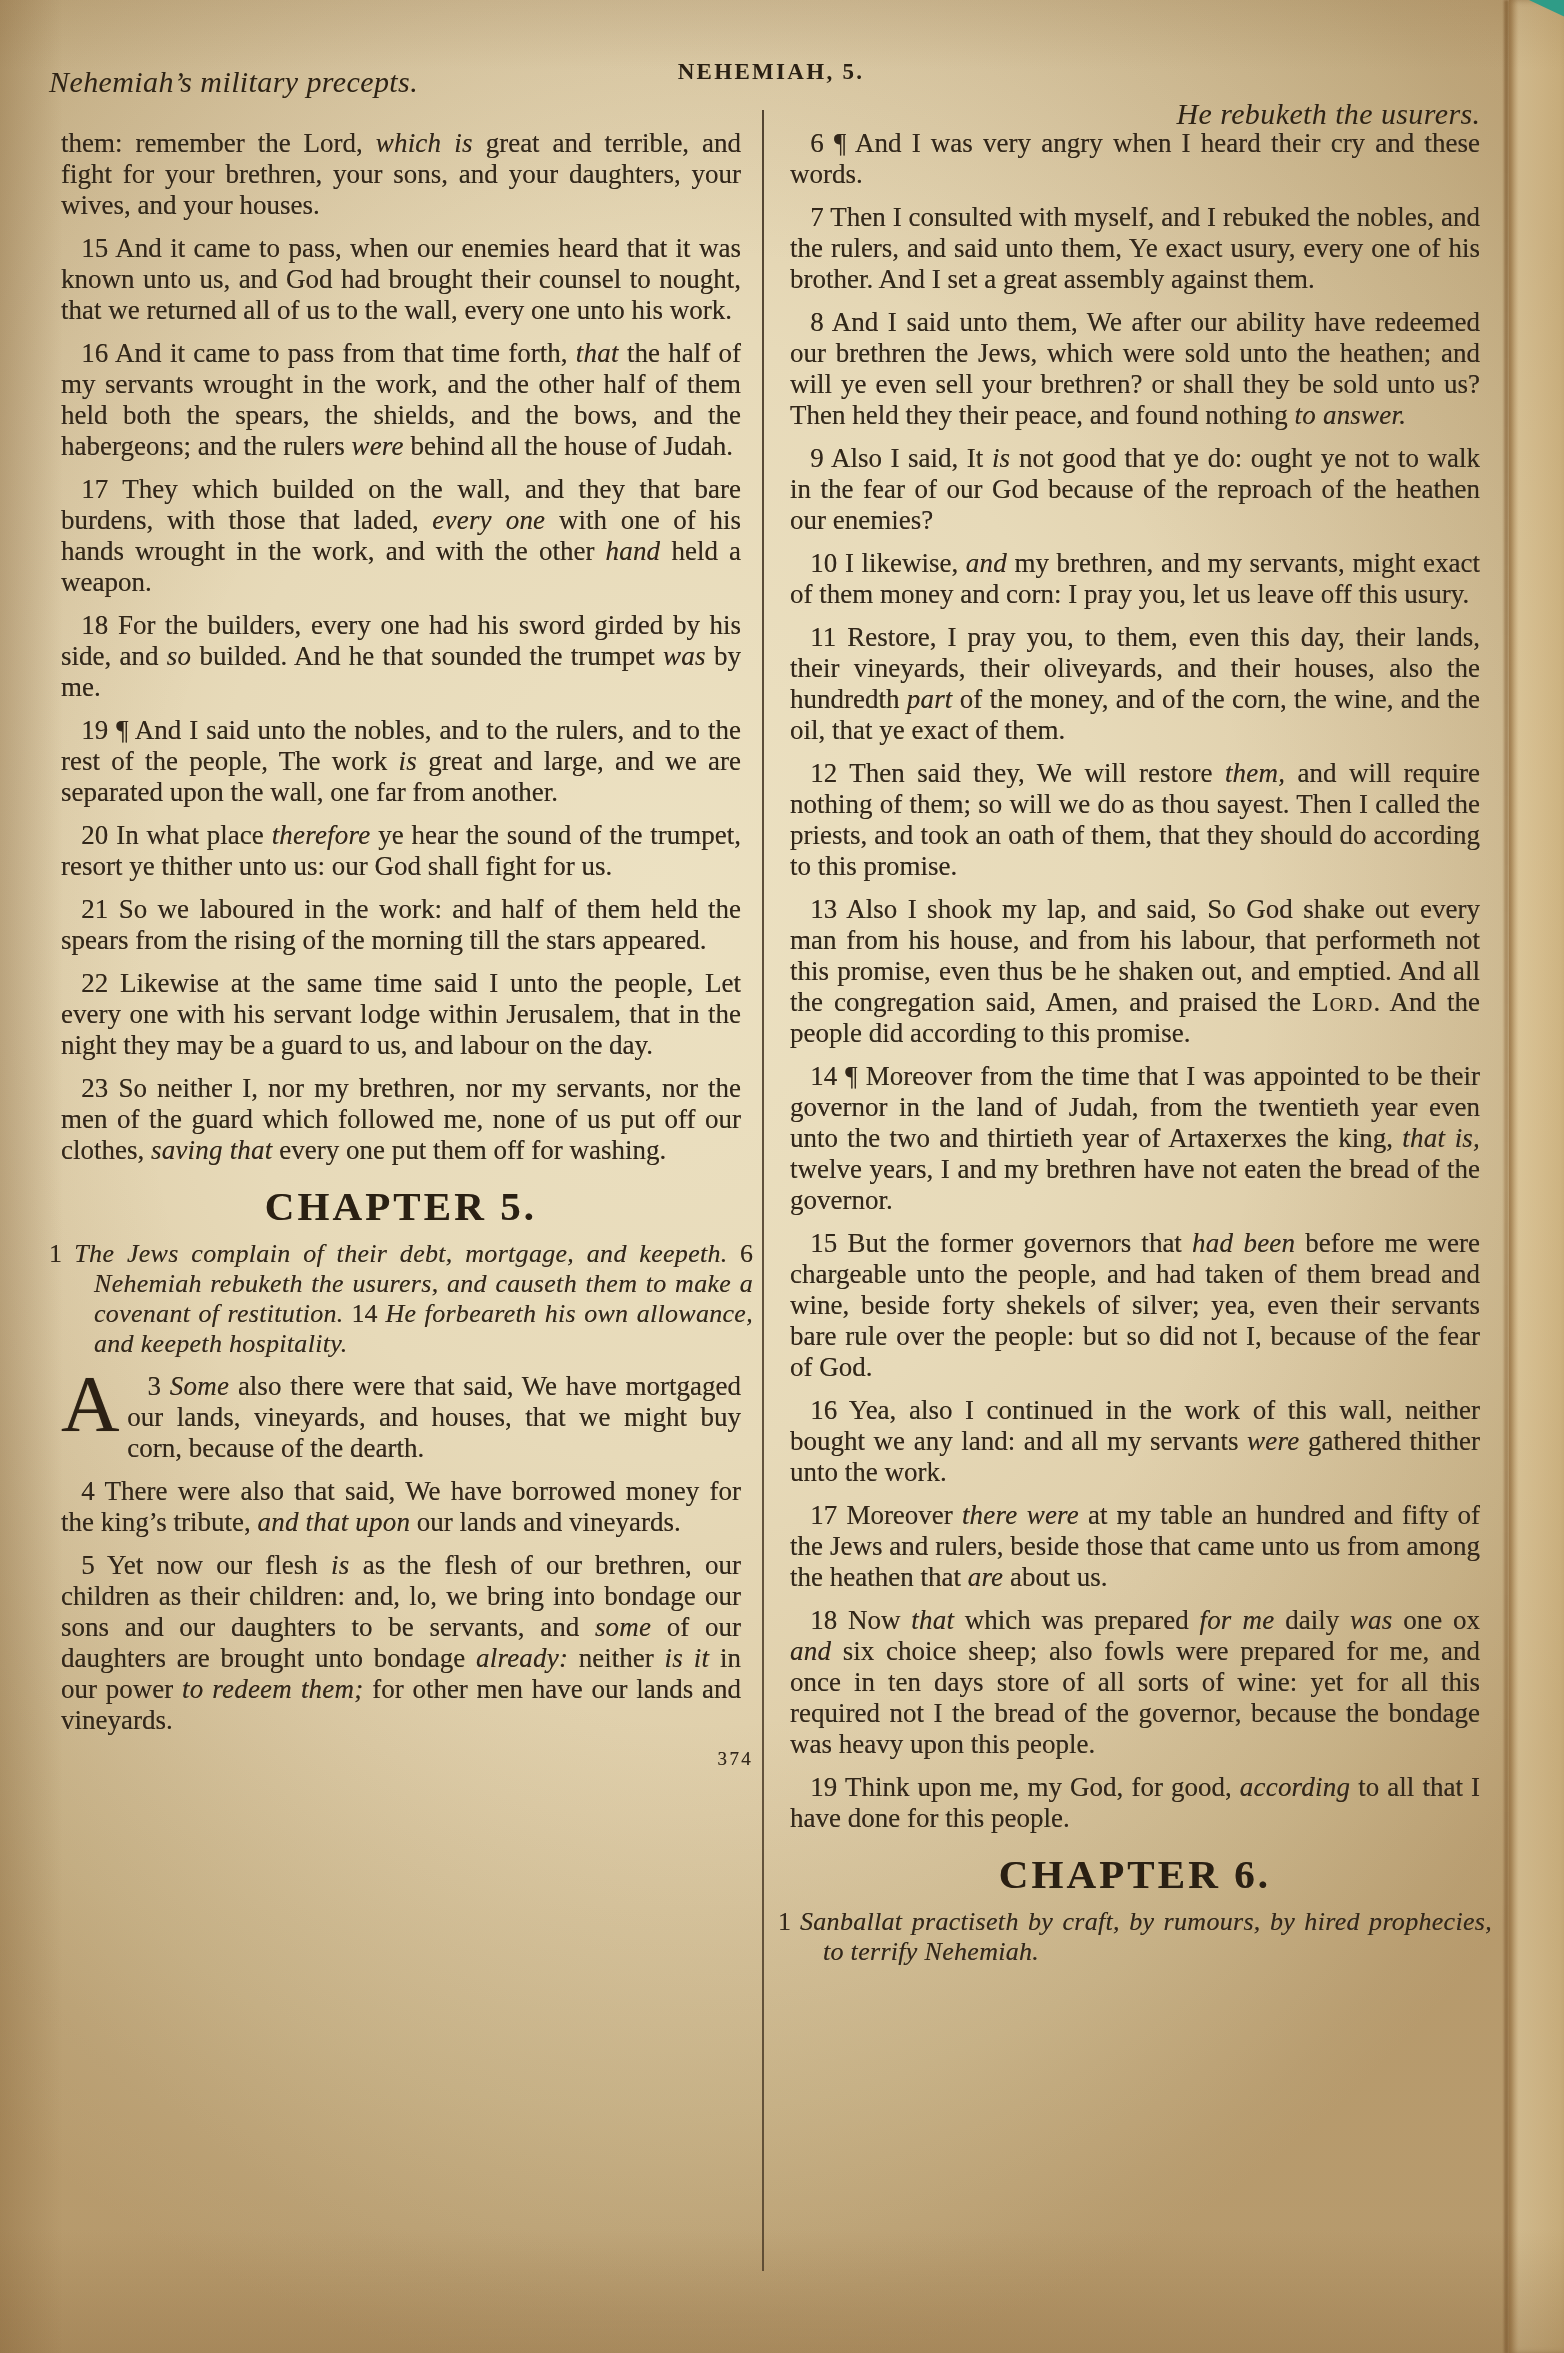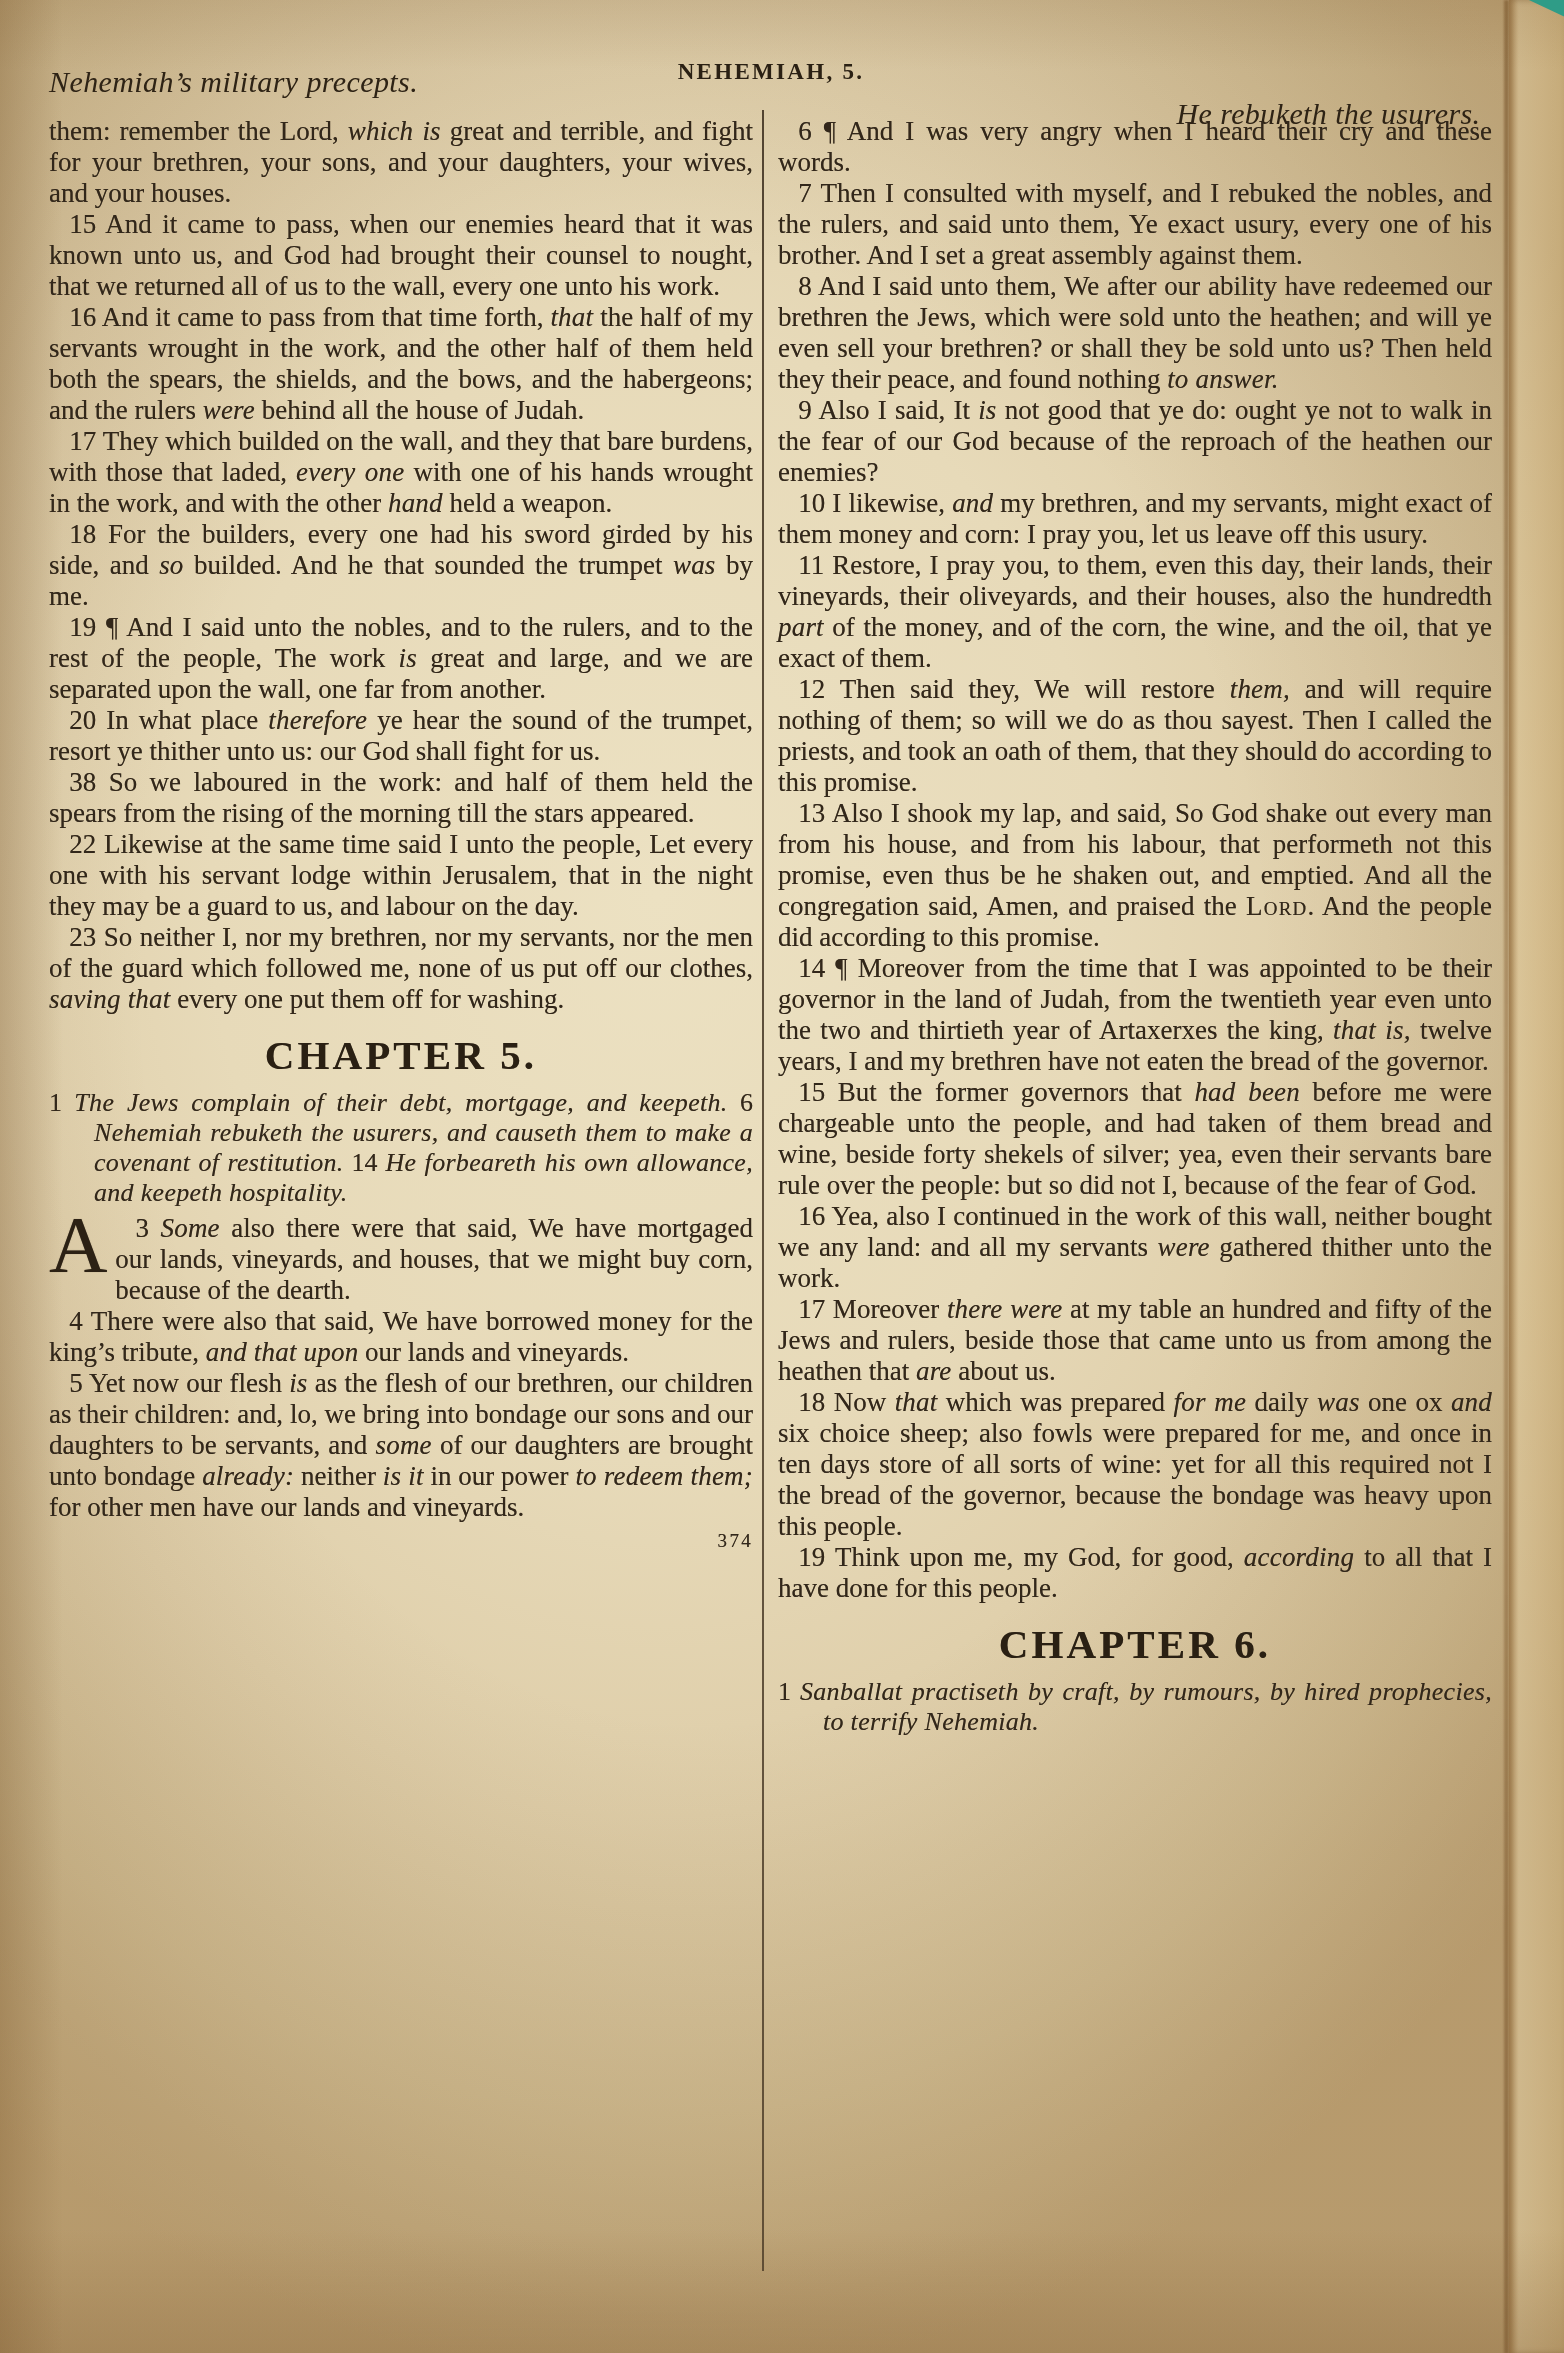--- a/index.html
+++ b/index.html
@@ -62,21 +62,21 @@
     text-rendering: optimizeLegibility;
   }
   .col-left  { left: 49px;  width: 704px; }
   .col-right { left: 778px; width: 714px; }
   .column-rule {
     position: absolute; left: 762px; top: 110px; width: 1.6px; height: 2161px; z-index: 5;
     background: linear-gradient(180deg, rgba(58,44,28,0.85), rgba(74,58,38,0.8));
   }
 
   p.verse {
-    margin: 0; text-align: justify; text-indent: 20.3px;
+    margin: 12px; text-align: justify; text-indent: 20.3px;
     font-size: 27px; line-height: 31px;
     text-shadow: 0 0 0.5px rgba(50,39,26,0.55);
     hyphens: auto; -webkit-hyphens: auto;
   }
   p.verse.cont { text-indent: 0; }
   p.verse i { letter-spacing: 0.2px; }
 
   h2.chapter {
     margin: 15.6px 0 9.4px; text-align: center;
     font-size: 41px; font-weight: bold; letter-spacing: 3.1px; color: #2a2013;
@@ -127,21 +127,21 @@
   <div class="column-rule"></div>
 
   <div class="col col-left">
     <p class="verse cont">them: remember the Lord, <i>which is</i> great and terrible, and fight for your brethren, your sons, and your daughters, your wives, and your houses.</p>
     <p class="verse">15 And it came to pass, when our enemies heard that it was known unto us, and God had brought their counsel to nought, that we returned all of us to the wall, every one unto his work.</p>
     <p class="verse">16 And it came to pass from that time forth, <i>that</i> the half of my servants wrought in the work, and the other half of them held both the spears, the shields, and the bows, and the habergeons; and the rulers <i>were</i> behind all the house of Judah.</p>
     <p class="verse">17 They which builded on the wall, and they that bare burdens, with those that laded, <i>every one</i> with one of his hands wrought in the work, and with the other <i>hand</i> held a weapon.</p>
     <p class="verse">18 For the builders, every one had his sword girded by his side, and <i>so</i> builded. And he that sounded the trumpet <i>was</i> by me.</p>
     <p class="verse">19 ¶ And I said unto the nobles, and to the rulers, and to the rest of the people, The work <i>is</i> great and large, and we are separated upon the wall, one far from another.</p>
     <p class="verse">20 In what place <i>therefore</i> ye hear the sound of the trumpet, resort ye thither unto us: our God shall fight for us.</p>
-    <p class="verse">38 So we laboured in the work: and half of them held the spears from the rising of the morning till the stars appeared.</p>
+    <p class="verse">21 So we laboured in the work: and half of them held the spears from the rising of the morning till the stars appeared.</p>
     <p class="verse">22 Likewise at the same time said I unto the people, Let every one with his servant lodge within Jerusalem, that in the night they may be a guard to us, and labour on the day.</p>
     <p class="verse">23 So neither I, nor my brethren, nor my servants, nor the men of the guard which followed me, none of us put off our clothes, <i>saving that</i> every one put them off for washing.</p>
 
     <h2 class="chapter">CHAPTER 5.</h2>
     <p class="summary">1 <i>The Jews complain of their debt, mortgage, and keepeth.</i> 6 <i>Nehemiah rebuketh the usurers, and causeth them to make a covenant of restitution.</i> 14 <i>He forbeareth his own allowance, and keepeth hospitality.</i></p>
 
     <p class="verse vfirst">
       <span class="dropcap">A</span>
     </p>
     <p class="verse">3 <i>Some</i> also there were that said, We have mortgaged our lands, vineyards, and houses, that we might buy corn, because of the dearth.</p>

